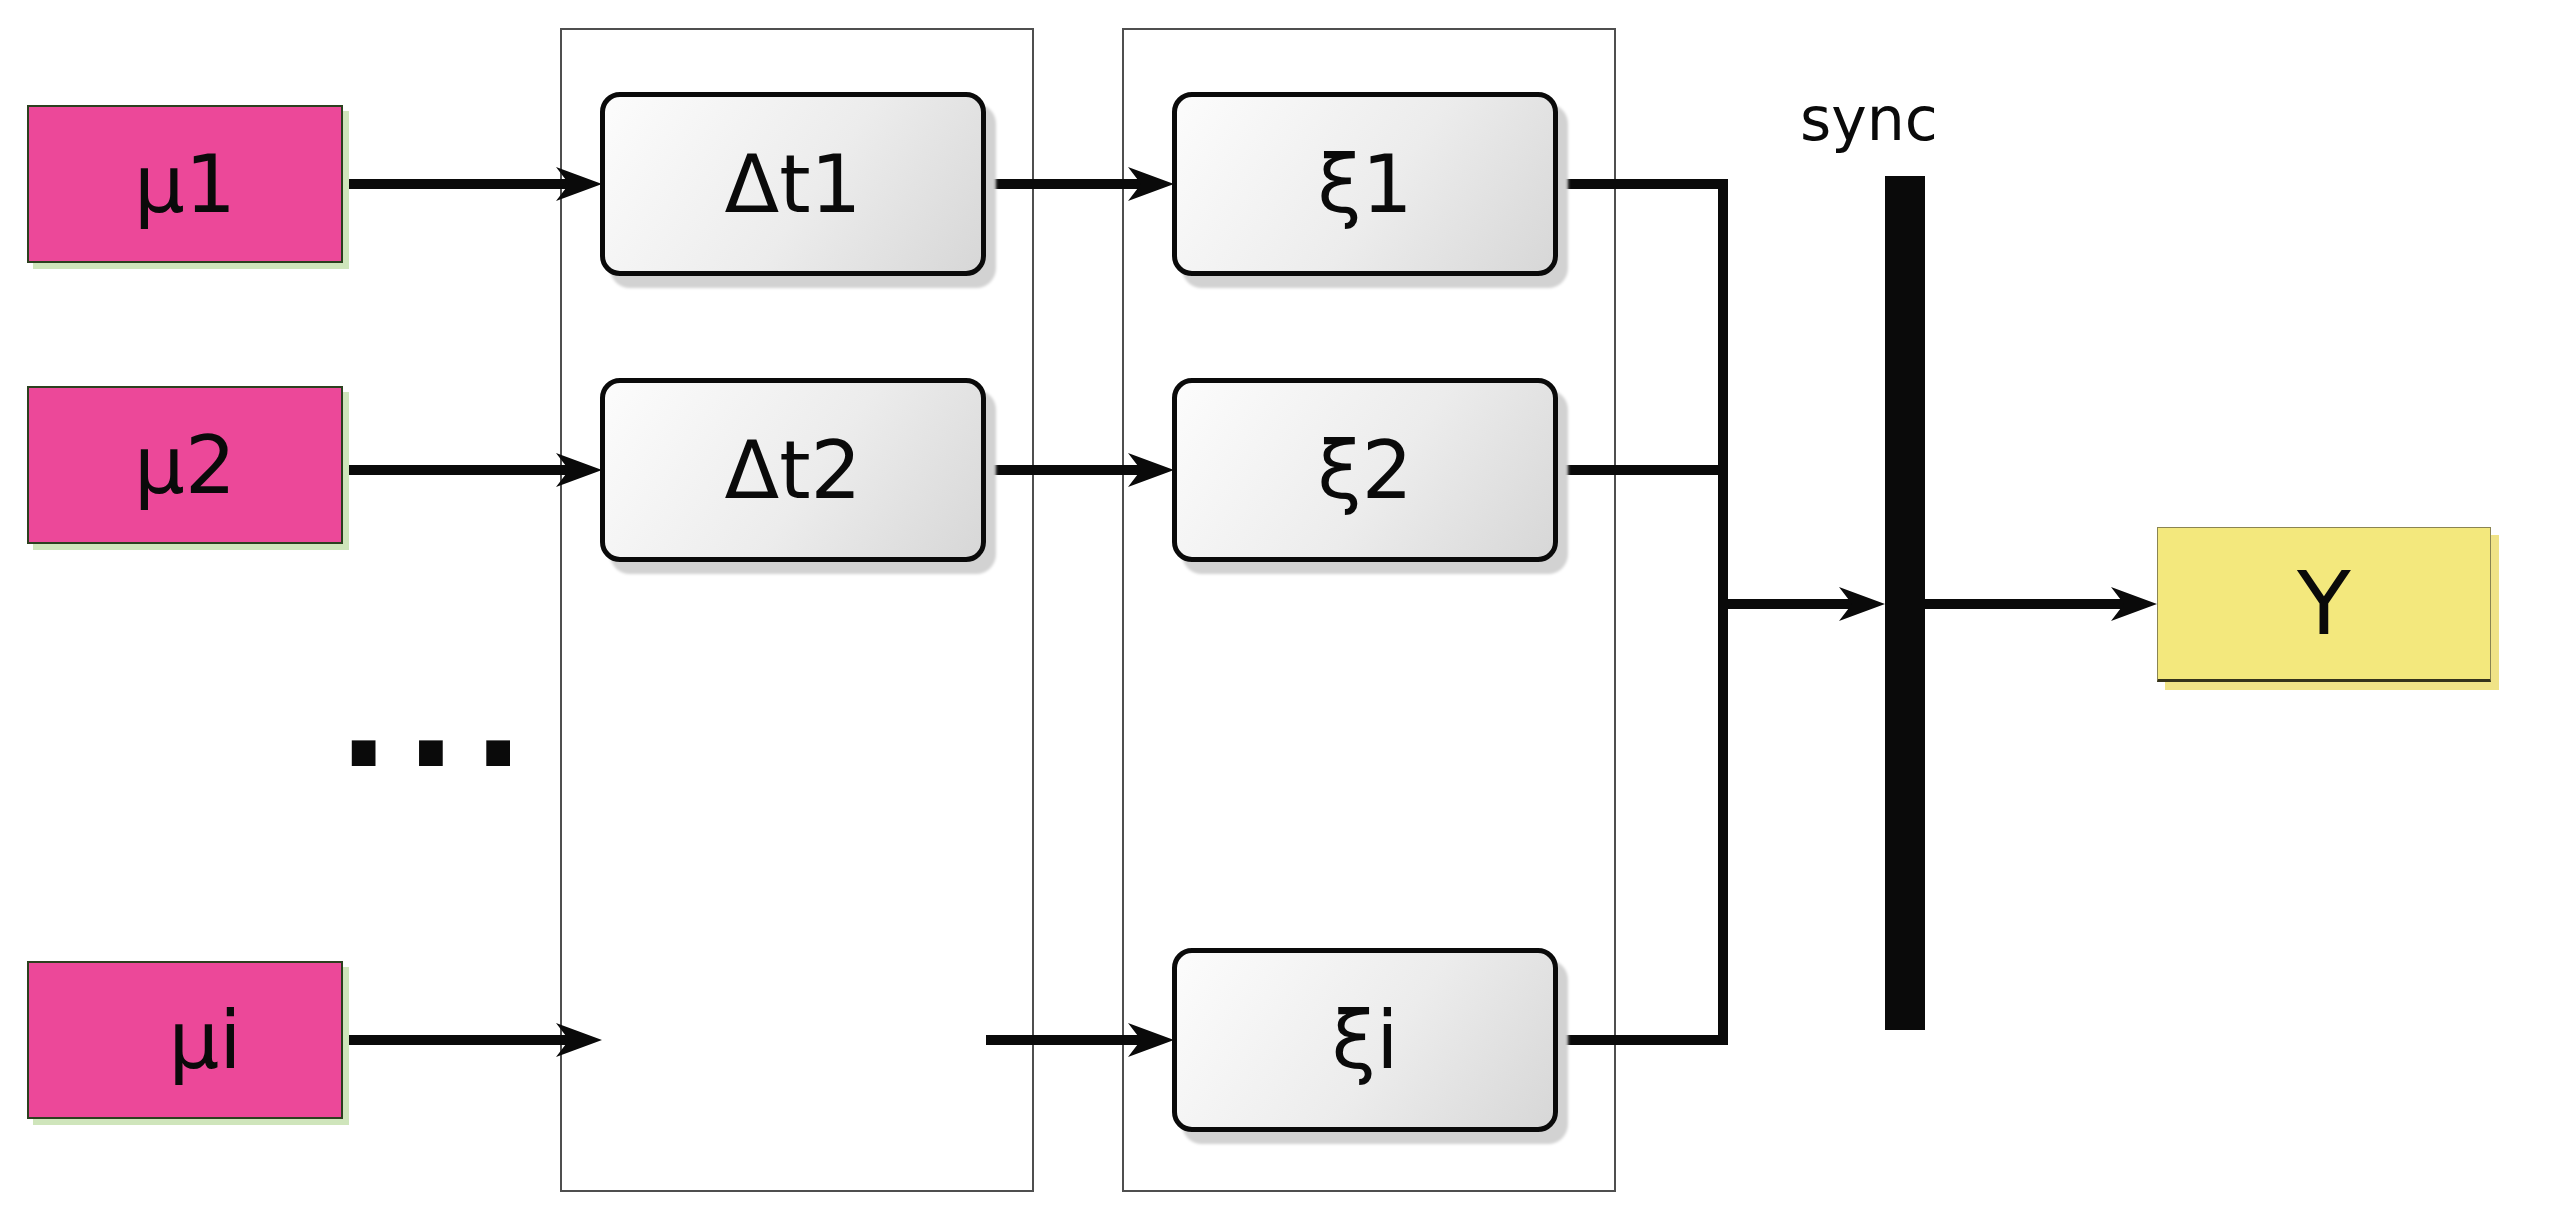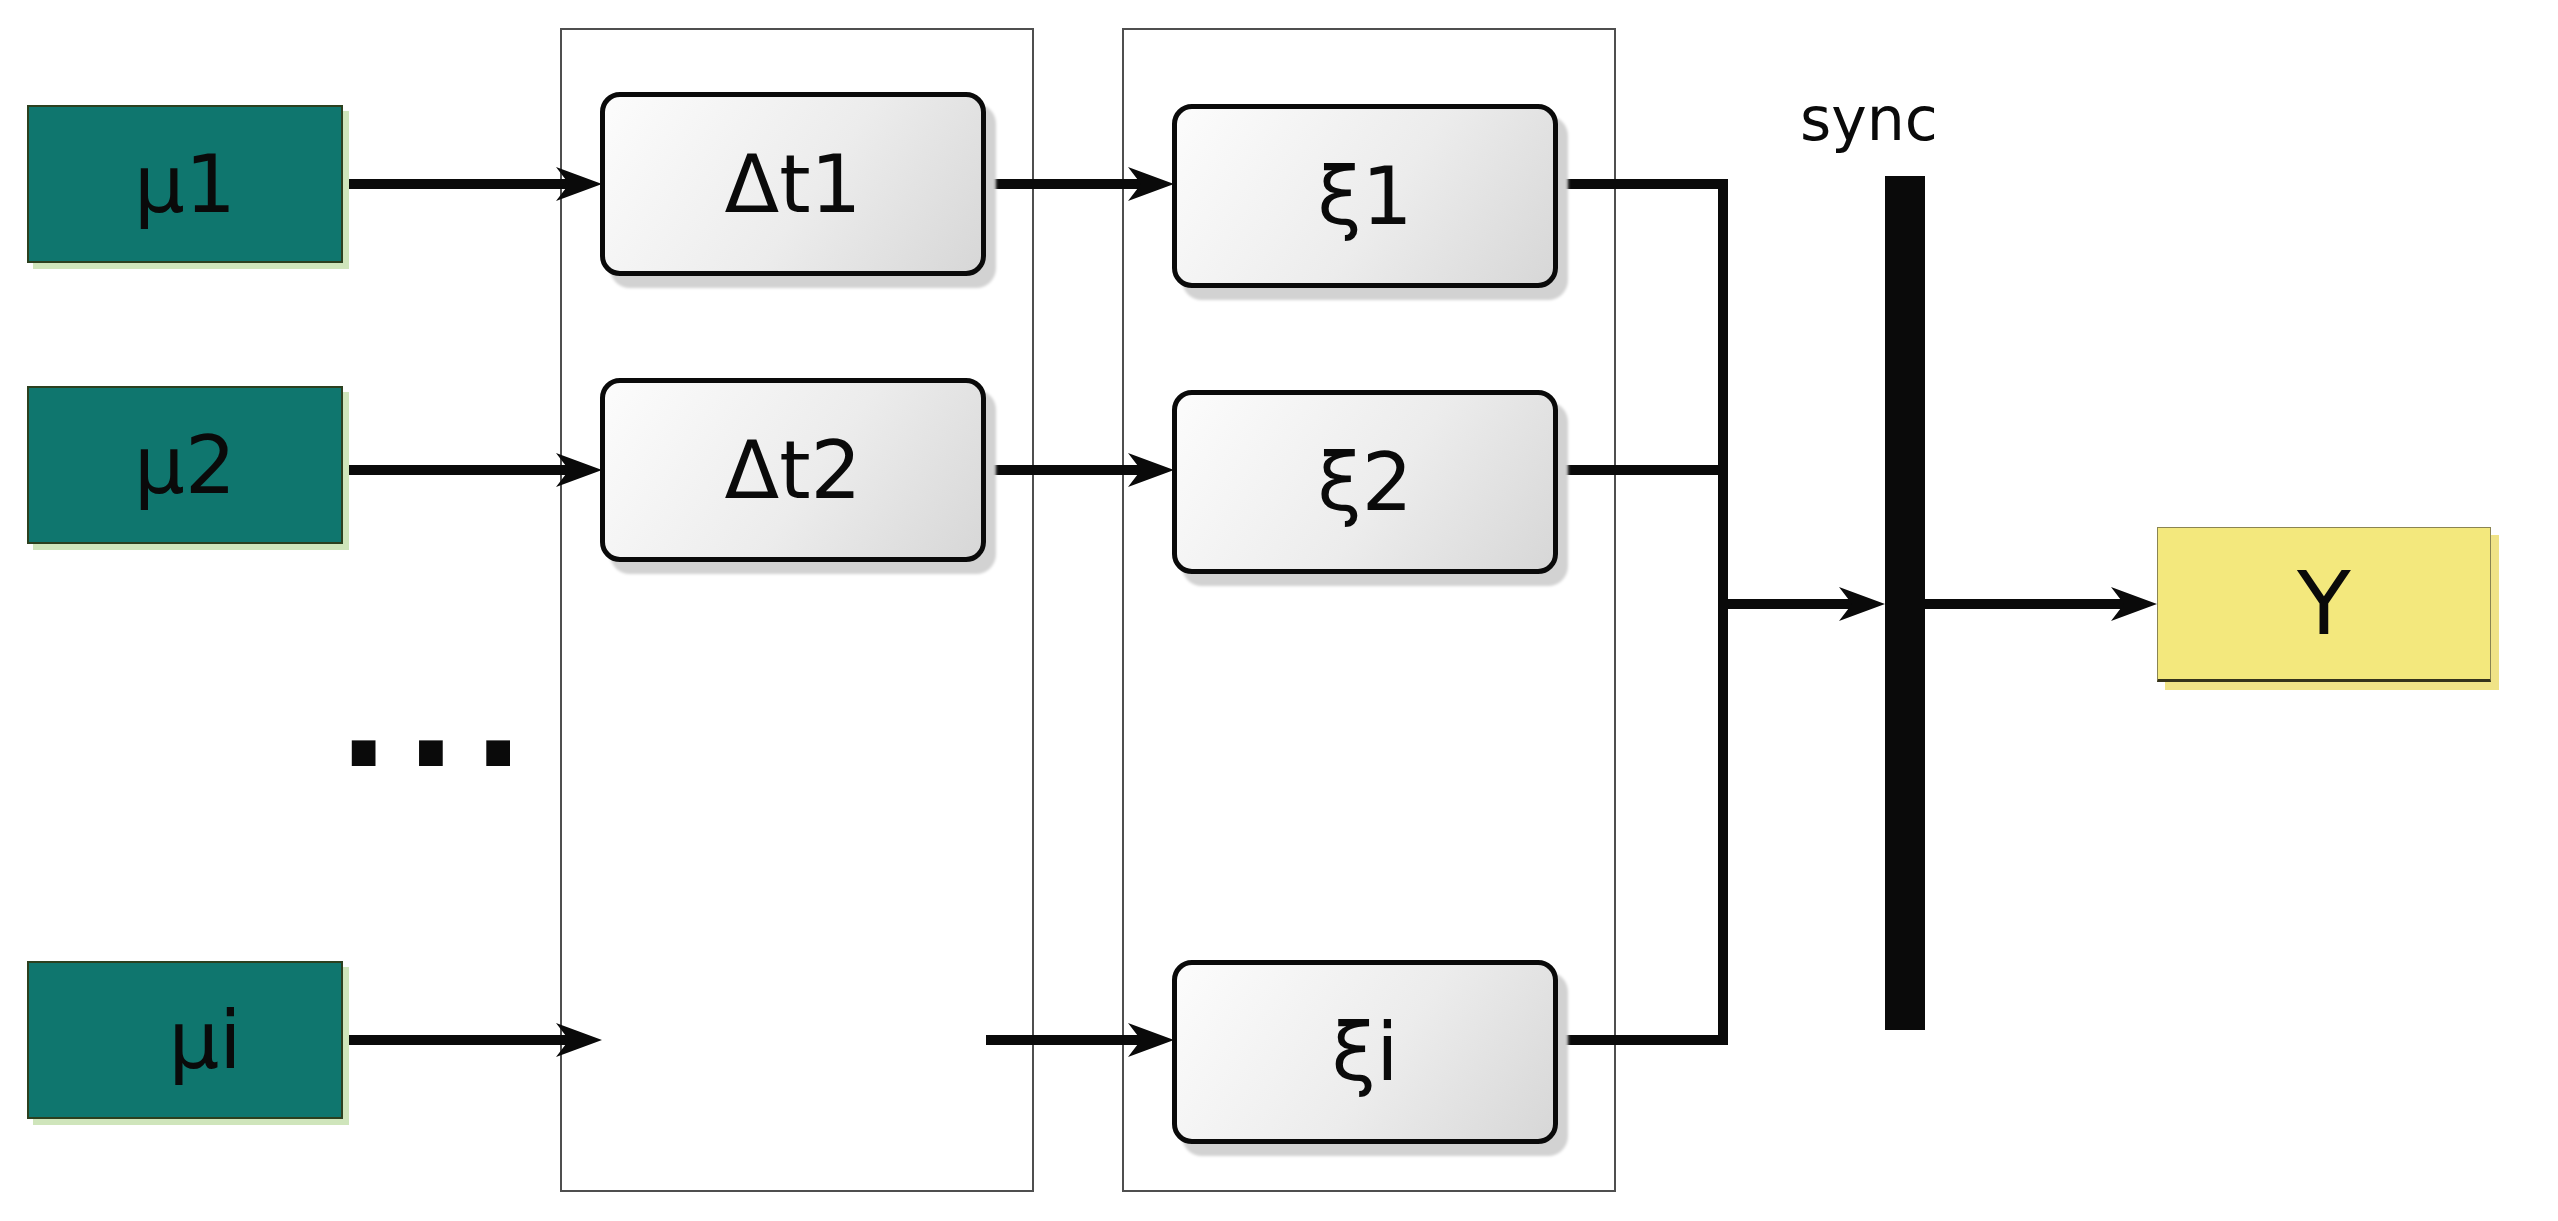--- a/index.html
+++ b/index.html
@@ -23,39 +23,39 @@
 
   .node{
     position:absolute;
     display:flex;align-items:center;justify-content:center;
     color:#0a0a0a;
     z-index:2;
     box-sizing:border-box;
   }
   .input-node{
     left:27px;width:316px;height:158px;
-    background:#0f766e;
+    background:#ec4899;
     border:2px solid #2c401f;
     box-shadow:6px 6px 0 #cfe5bb;
     font-size:80px;
   }
   .mu1{top:105px;}
   .mu2{top:386px;align-items:center;}
   .mui{top:961px;padding-left:40px;}
 
   .process-node{
     width:386px;height:184px;
     background:linear-gradient(125deg,#fcfcfc 0%,#ececec 55%,#d7d7d7 100%);
     border:5px solid #0a0a0a;
     border-radius:20px;
     box-shadow:10px 12px 3px #d2d2d2;
     font-size:80px;
   }
   .delay-col{left:600px;}
-  .xi-col{left:1172px;margin-top:12px;}
+  .xi-col{left:1172px;}
   .row1{top:92px;}
   .row2{top:378px;}
   .rowi{top:948px;}
 
   .output-node{
     left:2157px;top:527px;width:334px;height:155px;
     background:#f3e87d;
     border:1px solid #8a8452;
     border-bottom:3px solid #35331c;
     box-shadow:8px 8px 0 #f0e387;

